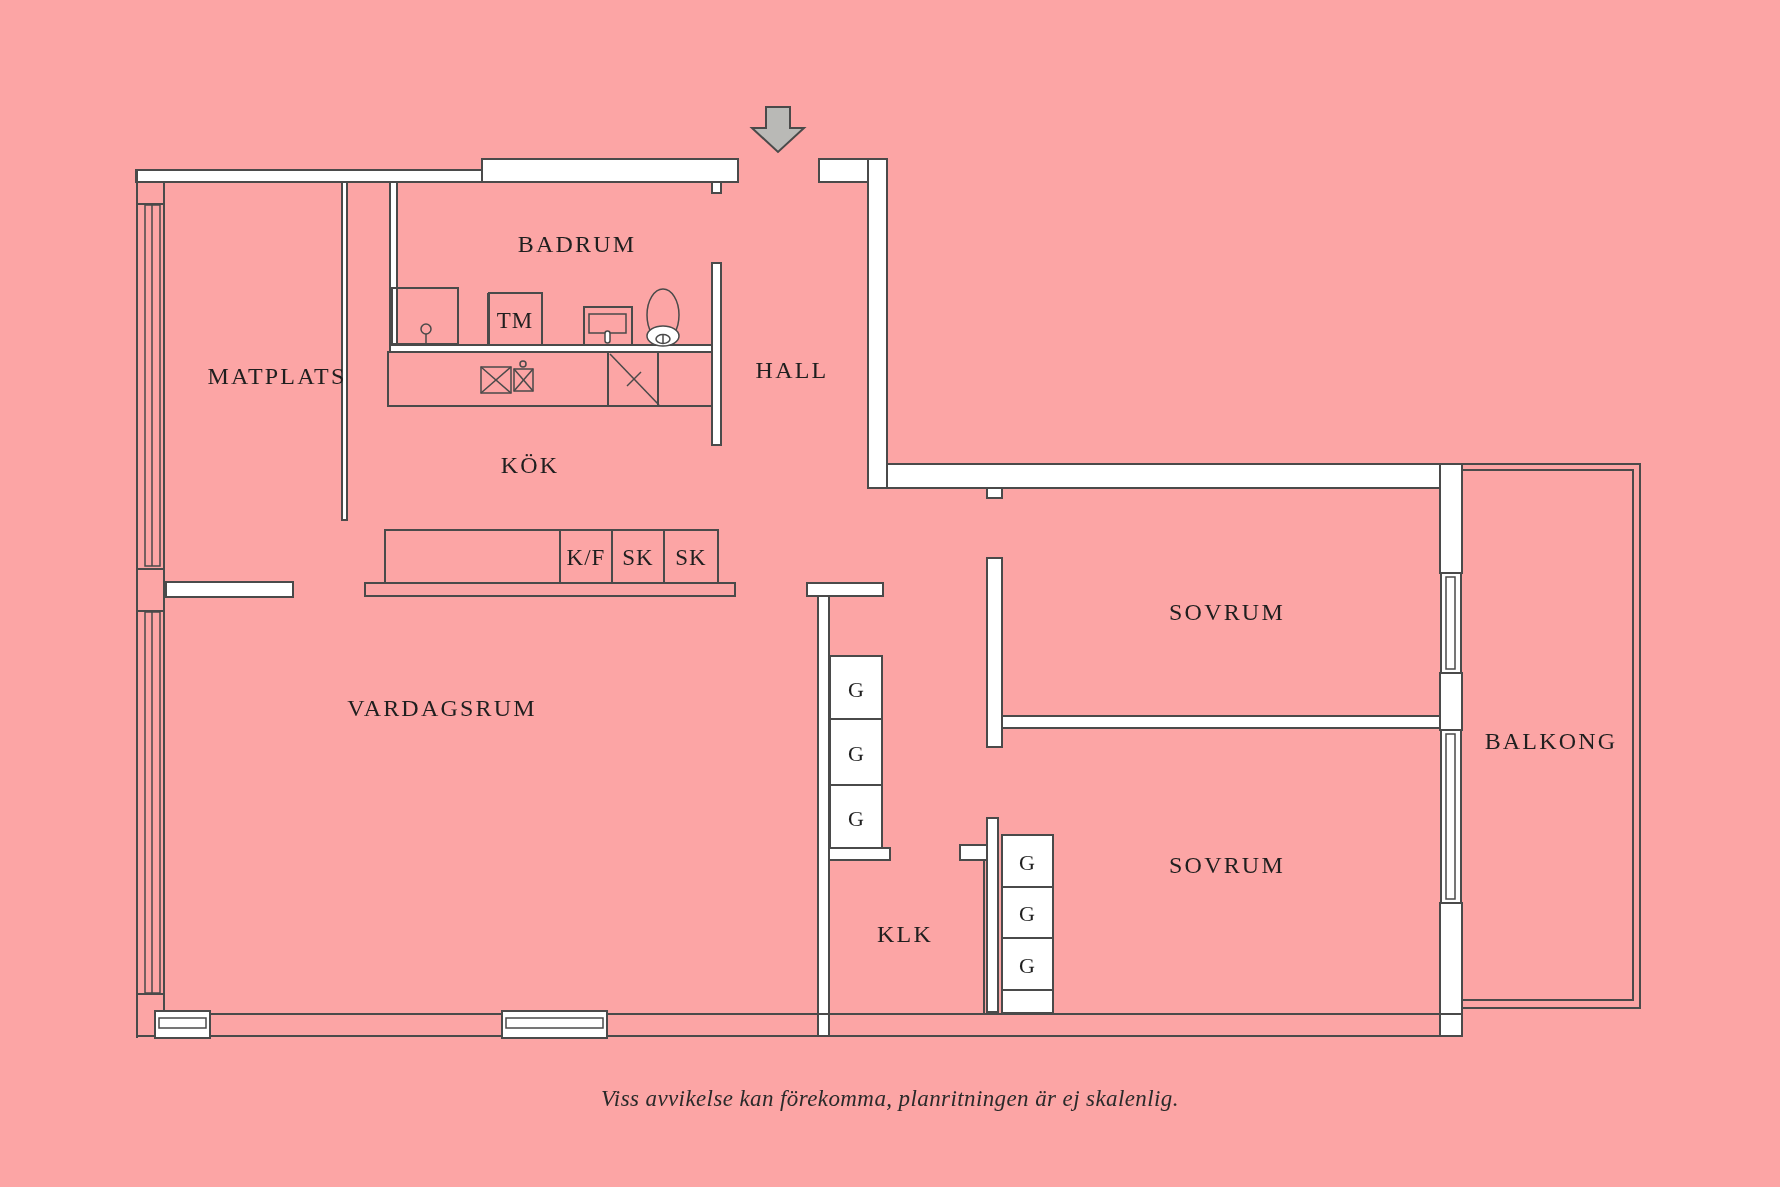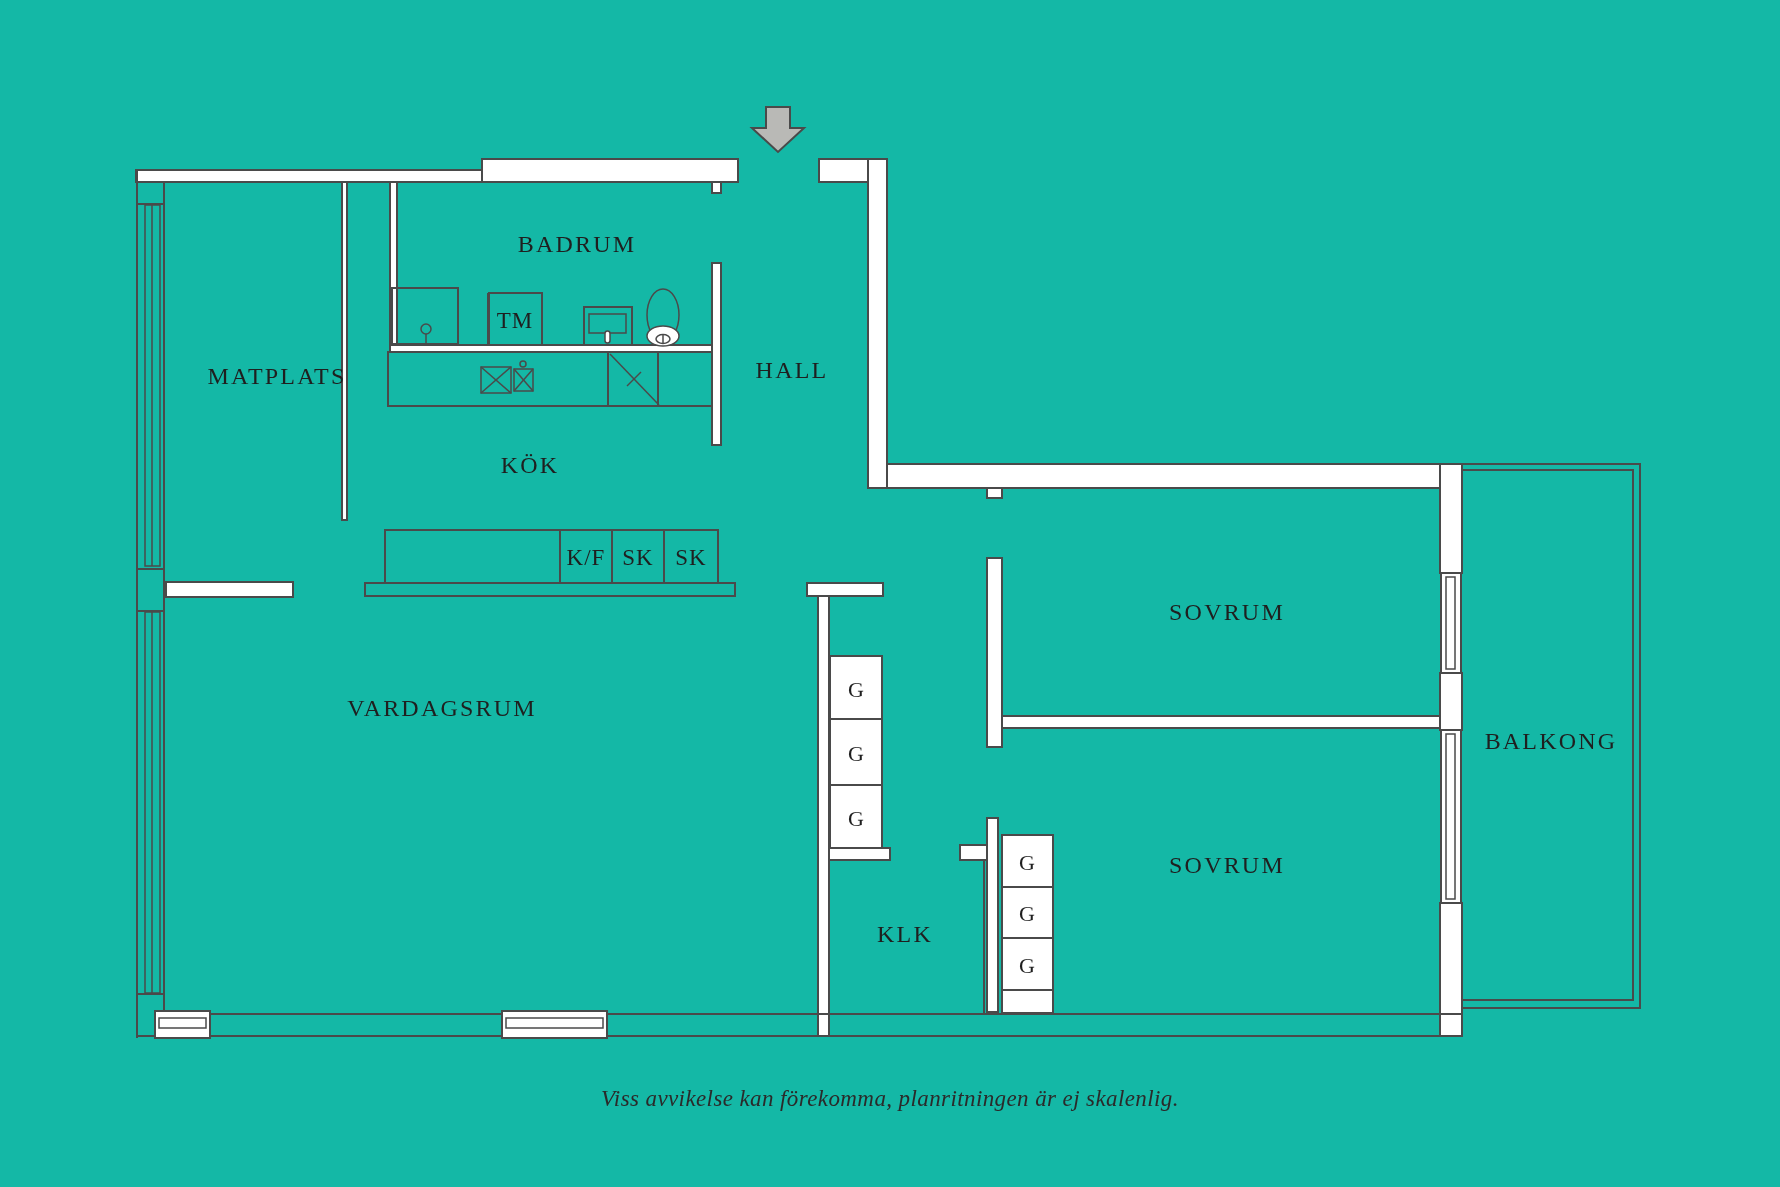--- a/index.html
+++ b/index.html
@@ -1,16 +1,16 @@
 <!DOCTYPE html>
 <html><head>
 <meta charset="utf-8">
 <style>
   html,body{margin:0;padding:0;background:#ffffff;}
-  .page{position:relative;width:1780px;height:1187px;background:#14b8a6;overflow:hidden;
+  .page{position:relative;width:1780px;height:1187px;background:#fca5a5;overflow:hidden;
         font-family:"Liberation Serif", serif;}
   svg{position:absolute;left:0;top:0;}
   .room-label{font-family:"Liberation Serif", serif;font-size:24px;letter-spacing:2.2px;fill:#1f1f1f;}
   .fixture-label{font-family:"Liberation Serif", serif;font-size:23px;letter-spacing:1px;fill:#1f1f1f;}
   .wardrobe-label{font-family:"Liberation Serif", serif;font-size:22px;fill:#1f1f1f;}
   .footer-label{font-family:"Liberation Serif", serif;font-size:23px;font-style:italic;
                 letter-spacing:0.4px;fill:#2a2a2a;}
   .wall{fill:#ffffff;stroke:#4a4a4a;stroke-width:2;}
   .solidline{fill:#4a4a4a;stroke:none;}
   .sym{fill:none;stroke:#4a4a4a;stroke-width:2;}

